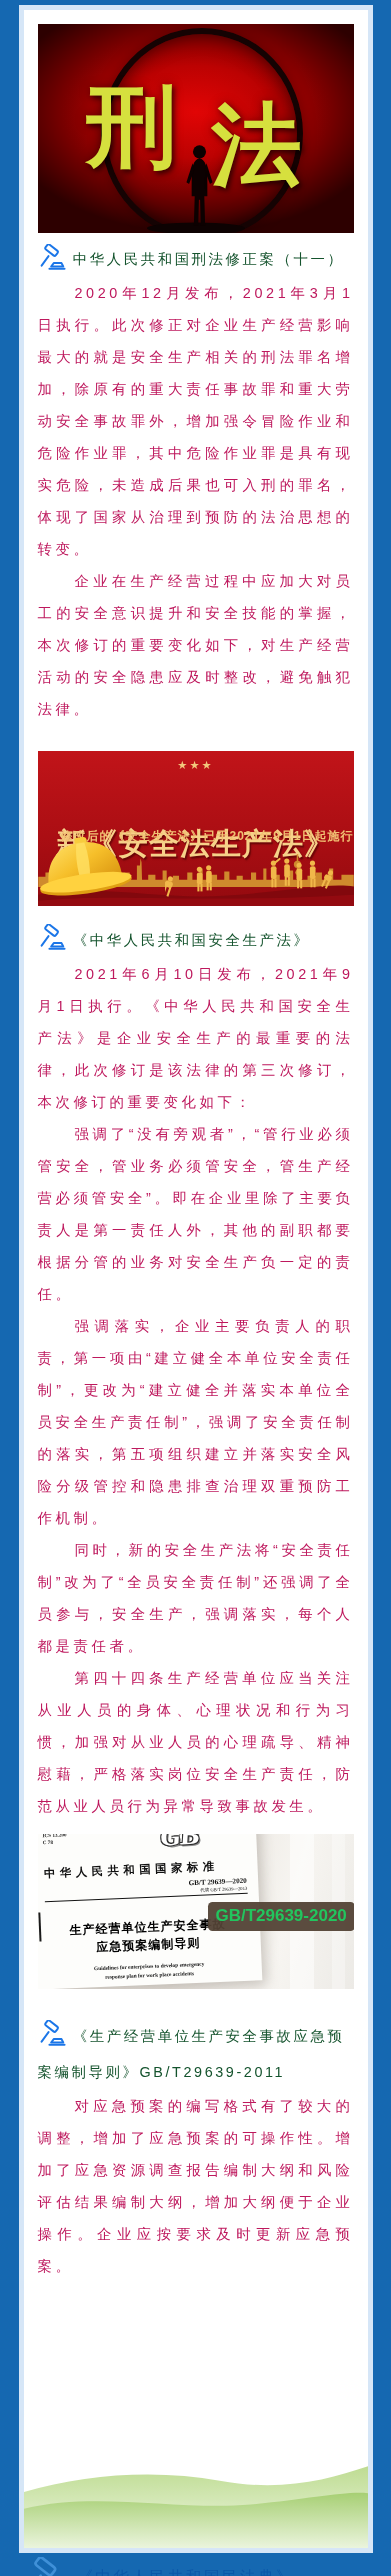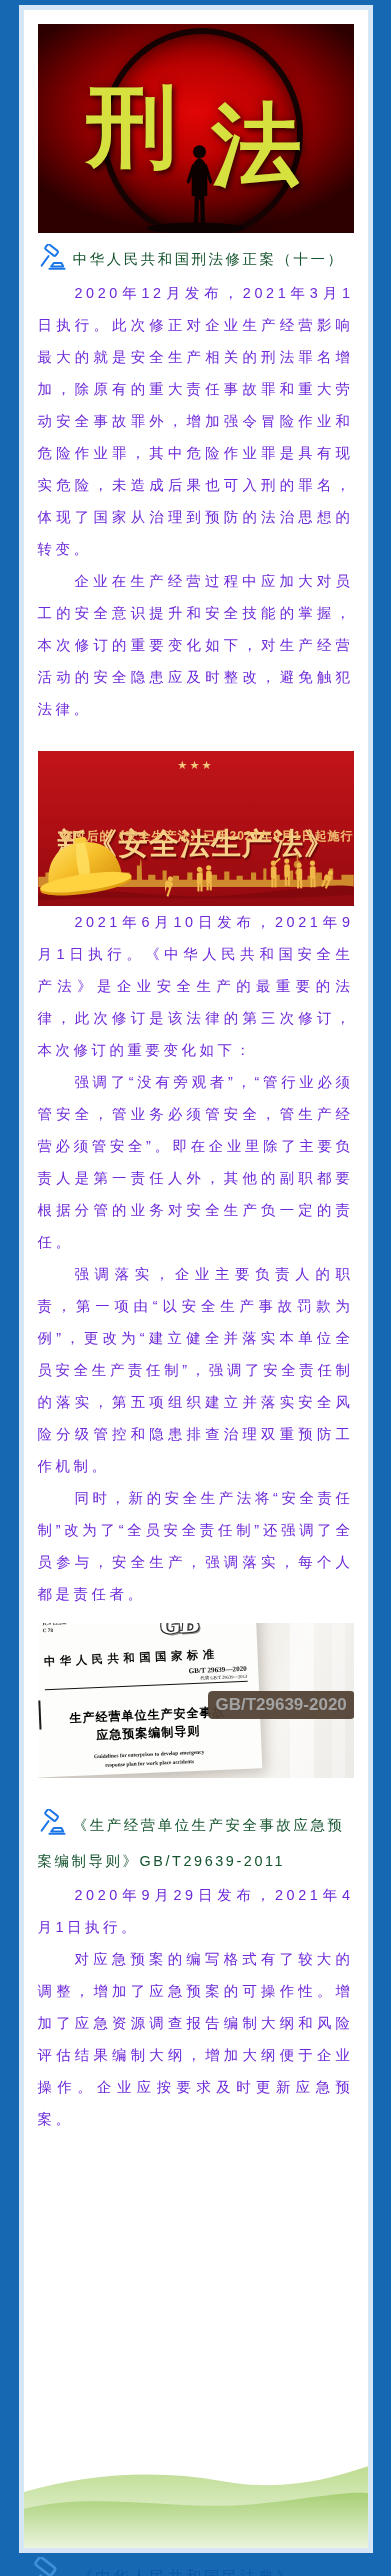--- a/index.html
+++ b/index.html
@@ -83,34 +83,34 @@
   }
   .std-title{margin-top:20.6px;font-family:"Liberation Serif", serif;font-weight:bold;font-size:11.3px;letter-spacing:4.6px;color:#101010;white-space:nowrap;}
   .code-block{text-align:right;margin-top:4.1px;font-family:"Liberation Serif", serif;color:#111;}
   .code{font-size:7.2px;font-weight:bold;}
   .replaces{font-size:4.6px;margin-top:0.5px;}
   .cover-hr{height:1px;background:#131313;margin-top:2.1px;}
   .doc-title{text-align:center;margin-top:19.6px;font-size:12px;font-weight:bold;color:#000;letter-spacing:1px;line-height:18.5px;}
   .doc-en{text-align:center;margin-top:7.2px;font-size:5.4px;font-weight:bold;font-family:"Liberation Serif", serif;line-height:8.8px;color:#111;}
   .gb-badge{
     position:absolute;right:-1px;top:68px;
-    background:rgba(82,66,53,.95);color:#a3a3a3;
+    background:rgba(82,66,53,.95);color:#22c55e;
     font-size:17px;font-weight:bold;line-height:1;
     padding:5.2px 7.7px 6.2px;border-radius:4.6px;white-space:nowrap;
   }
   
   .sec-head{
     margin:0;margin-top:8.2px;color:#14532d;font-size:14.4px;font-weight:500;
     letter-spacing:2.6px;line-height:36px;
   }
   .sec-head .gavel{vertical-align:-5.2px;margin-right:7.2px;}
   .mt30{margin-top:15.5px;}
   .mt56{margin-top:29px;}
   .body-p{
-    margin:0;font-size:14.4px;color:#6d28d9;letter-spacing:3.6px;
+    margin:0;font-size:14.4px;color:#be185d;letter-spacing:3.6px;
     line-height:32px;text-align:justify;text-indent:37px;
   }
   
   .hills{position:absolute;left:0;bottom:0;width:344px;height:88px;}
   
   .next-peek{position:absolute;left:23px;top:2557px;display:flex;align-items:center;}
   .next-peek .gavel{margin-right:8.2px;}
   .next-title{font-size:15.5px;letter-spacing:2.6px;color:#0a57a9;font-weight:500;}
 </style>
 </head>
@@ -233,24 +233,35 @@
       <g transform="rotate(-8 100 80)">
         <path d="M95 10 h12 a6 6 0 0 1 6 6 v10 h-24 v-10 a6 6 0 0 1 6-6 z" fill="#f8cc3d"></path>
         <path d="M28 96 C28 46 58 20 100 20 C142 20 172 46 172 96 Z" fill="url(#hm)"></path>
         <path d="M92 21 C87 45 87 70 91 94 h18 C113 70 113 45 108 21 Z" fill="#ffdf62" opacity=".85"></path>
         <ellipse cx="100" cy="102" rx="90" ry="18" fill="#e09f13"></ellipse>
         <ellipse cx="100" cy="98" rx="90" ry="16" fill="#ffd23f"></ellipse>
       </g>
     </svg>
   </div>
 
+  <h2 class="sec-head mt30">
+    <svg class="gavel" width="28" height="26" viewBox="0 0 64 60">
+      <g fill="none" stroke="#1b76e8" stroke-width="4.5" stroke-linecap="round" stroke-linejoin="round">
+        <rect x="16" y="7" width="30" height="14" rx="4" transform="rotate(38 31 14)"></rect>
+        <line x1="24" y1="28" x2="8" y2="50"></line>
+        <path d="M36 44 L54 44 L58 52 L30 52 Z"></path>
+        <line x1="26" y1="57" x2="61" y2="57"></line>
+      </g>
+    </svg><span>《中华人民共和国安全生产法》</span>
+  </h2>
   <p class="body-p">2021年6月10日发布，2021年9月1日执行。《中华人民共和国安全生产法》是企业安全生产的最重要的法律，此次修订是该法律的第三次修订，本次修订的重要变化如下：</p>
   <p class="body-p">强调了“没有旁观者”，“管行业必须管安全，管业务必须管安全，管生产经营必须管安全”。即在企业里除了主要负责人是第一责任人外，其他的副职都要根据分管的业务对安全生产负一定的责任。</p>
-  <p class="body-p">强调落实，企业主要负责人的职责，第一项由“以安全生产事故罚款为例”，更改为“建立健全并落实本单位全员安全生产责任制”，强调了安全责任制的落实，第五项组织建立并落实安全风险分级管控和隐患排查治理双重预防工作机制。</p>
+  <p class="body-p">强调落实，企业主要负责人的职责，第一项由“建立健全本单位安全责任制”，更改为“建立健全并落实本单位全员安全生产责任制”，强调了安全责任制的落实，第五项组织建立并落实安全风险分级管控和隐患排查治理双重预防工作机制。</p>
   <p class="body-p">同时，新的安全生产法将“安全责任制”改为了“全员安全责任制”还强调了全员参与，安全生产，强调落实，每个人都是责任者。</p>
+  <p class="body-p">第四十四条生产经营单位应当关注从业人员的身体、心理状况和行为习惯，加强对从业人员的心理疏导、精神慰藉，严格落实岗位安全生产责任，防范从业人员行为异常导致事故发生。</p>
 
   <div class="banner banner3">
     <div class="light-band lb1"></div>
     <div class="light-band lb2"></div>
     <div class="cover">
       <div class="spine"></div>
       <div class="ics">
         <div>ICS 13.200</div>
         <div>C 78</div>
       </div>
@@ -276,21 +287,20 @@
   <h2 class="sec-head mt56">
     <svg class="gavel" width="28" height="26" viewBox="0 0 64 60">
       <g fill="none" stroke="#1b76e8" stroke-width="4.5" stroke-linecap="round" stroke-linejoin="round">
         <rect x="16" y="7" width="30" height="14" rx="4" transform="rotate(38 31 14)"></rect>
         <line x1="24" y1="28" x2="8" y2="50"></line>
         <path d="M36 44 L54 44 L58 52 L30 52 Z"></path>
         <line x1="26" y1="57" x2="61" y2="57"></line>
       </g>
     </svg><span>《生产经营单位生产安全事故应急预案编制导则》GB/T29639-2011</span>
   </h2>
-  <p class="body-p">2020年9月29日发布，2021年4月1日执行。</p>
   <p class="body-p">对应急预案的编写格式有了较大的调整，增加了应急预案的可操作性。增加了应急资源调查报告编制大纲和风险评估结果编制大纲，增加大纲便于企业操作。企业应按要求及时更新应急预案。</p>
 
   <svg class="hills" viewBox="0 0 668 170" preserveAspectRatio="none">
     <defs>
       <linearGradient id="g1" x1="0" y1="0" x2="0" y2="1">
         <stop offset="0" stop-color="#bedc92"></stop>
           <stop offset="1" stop-color="#f2f8e8"></stop>
       </linearGradient>
       <linearGradient id="g2" x1="0" y1="0" x2="0" y2="1">
         <stop offset="0" stop-color="#a3cd6e"></stop>

